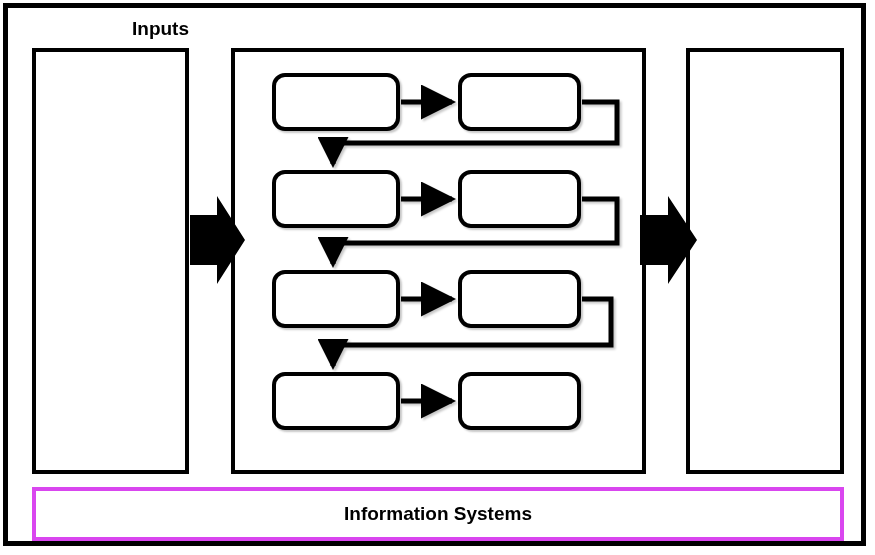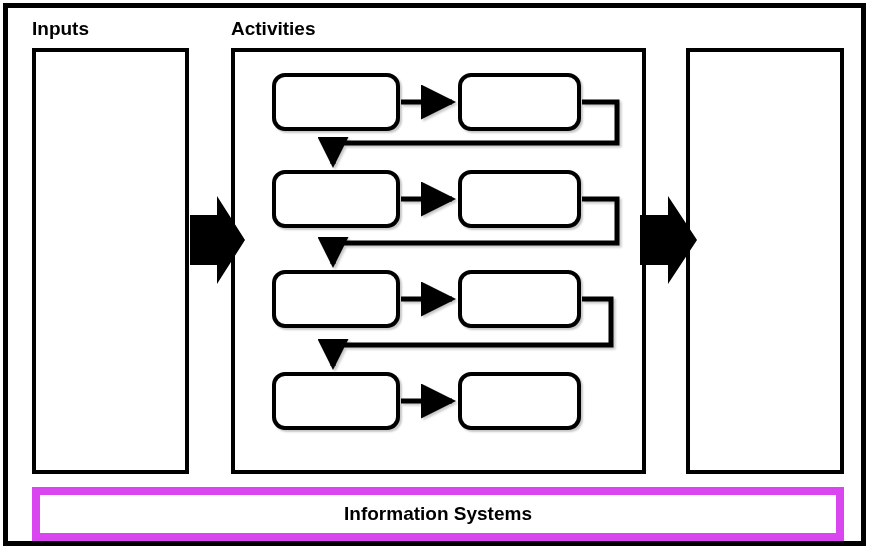--- a/index.html
+++ b/index.html
@@ -24,21 +24,21 @@
     top: 3px;
     width: 863px;
     height: 543px;
     border: 5px solid #000000;
     box-sizing: border-box;
     background: transparent;
   }
   
   .col-heading {
     position: absolute;
-    text-align: left;
+    text-align: right;
     font-weight: bold;
     font-size: 19px;
     color: #000000;
     line-height: 24px;
     letter-spacing: 0px;
     white-space: nowrap;
   }
   #heading-inputs  { left: 32px;  top: 17px; width: 157px; }
   #heading-activities { left: 231px; top: 17px; width: 415px; }
   #heading-outputs { left: 686px; top: 17px; width: 158px; }
@@ -54,21 +54,21 @@
   #box-activities { left: 231px; top: 48px; width: 415px; height: 426px; }
   #box-outputs    { left: 686px; top: 48px; width: 158px; height: 426px; }
 
   
   #box-info-systems {
     position: absolute;
     left: 32px;
     top: 487px;
     width: 812px;
     height: 54px;
-    border: 8px solid #d946ef;
+    border: 4px solid #d946ef;
     box-sizing: border-box;
     background: #ffffff;
     display: flex;
     align-items: center;
     justify-content: center;
     text-align: right;
   }
   #box-info-systems .bar-label {
     font-weight: bold;
     font-size: 19px;
@@ -106,21 +106,20 @@
   }
 </style>
 </head>
 <body>
 
 <div id="canvas">
 
   <div class="outer-frame"></div>
 
   <div class="col-heading" id="heading-inputs">Inputs</div>
-  <div class="col-heading" id="heading-activities">Activities</div>
 
   <div class="col-box" id="box-inputs"></div>
   <div class="col-box" id="box-activities"></div>
   <div class="col-box" id="box-outputs"></div>
 
   <div class="step-box" style="left:272px; top:73px;  width:128px; height:58px;"></div>
   <div class="step-box" style="left:458px; top:73px;  width:123px; height:58px;"></div>
 
   <div class="step-box" style="left:272px; top:170px; width:128px; height:58px;"></div>
   <div class="step-box" style="left:458px; top:170px; width:123px; height:58px;"></div>

